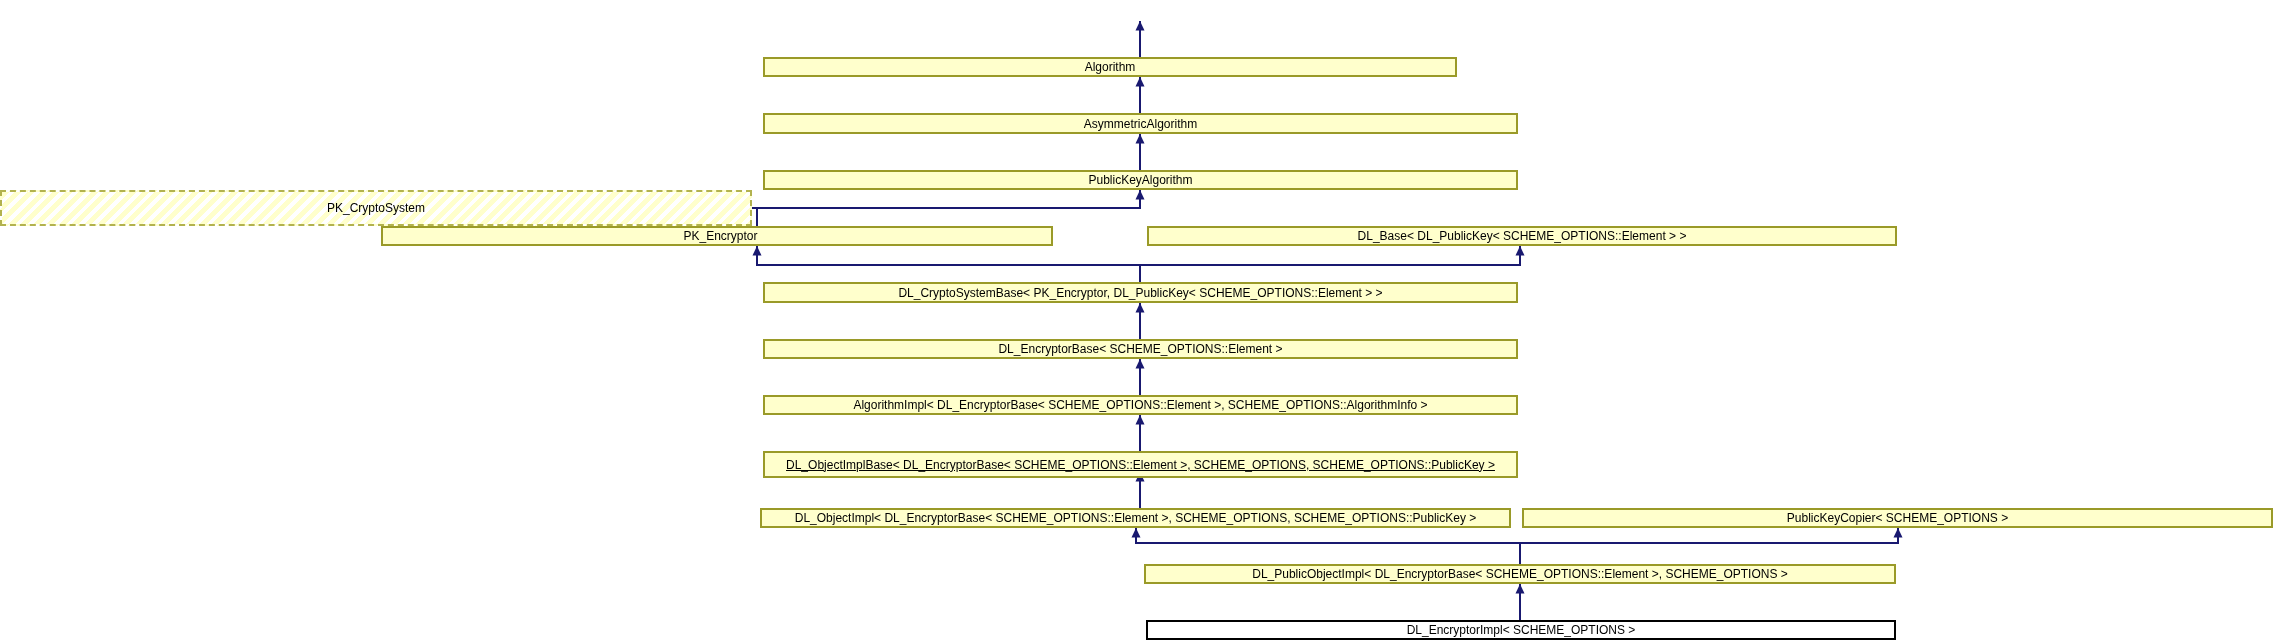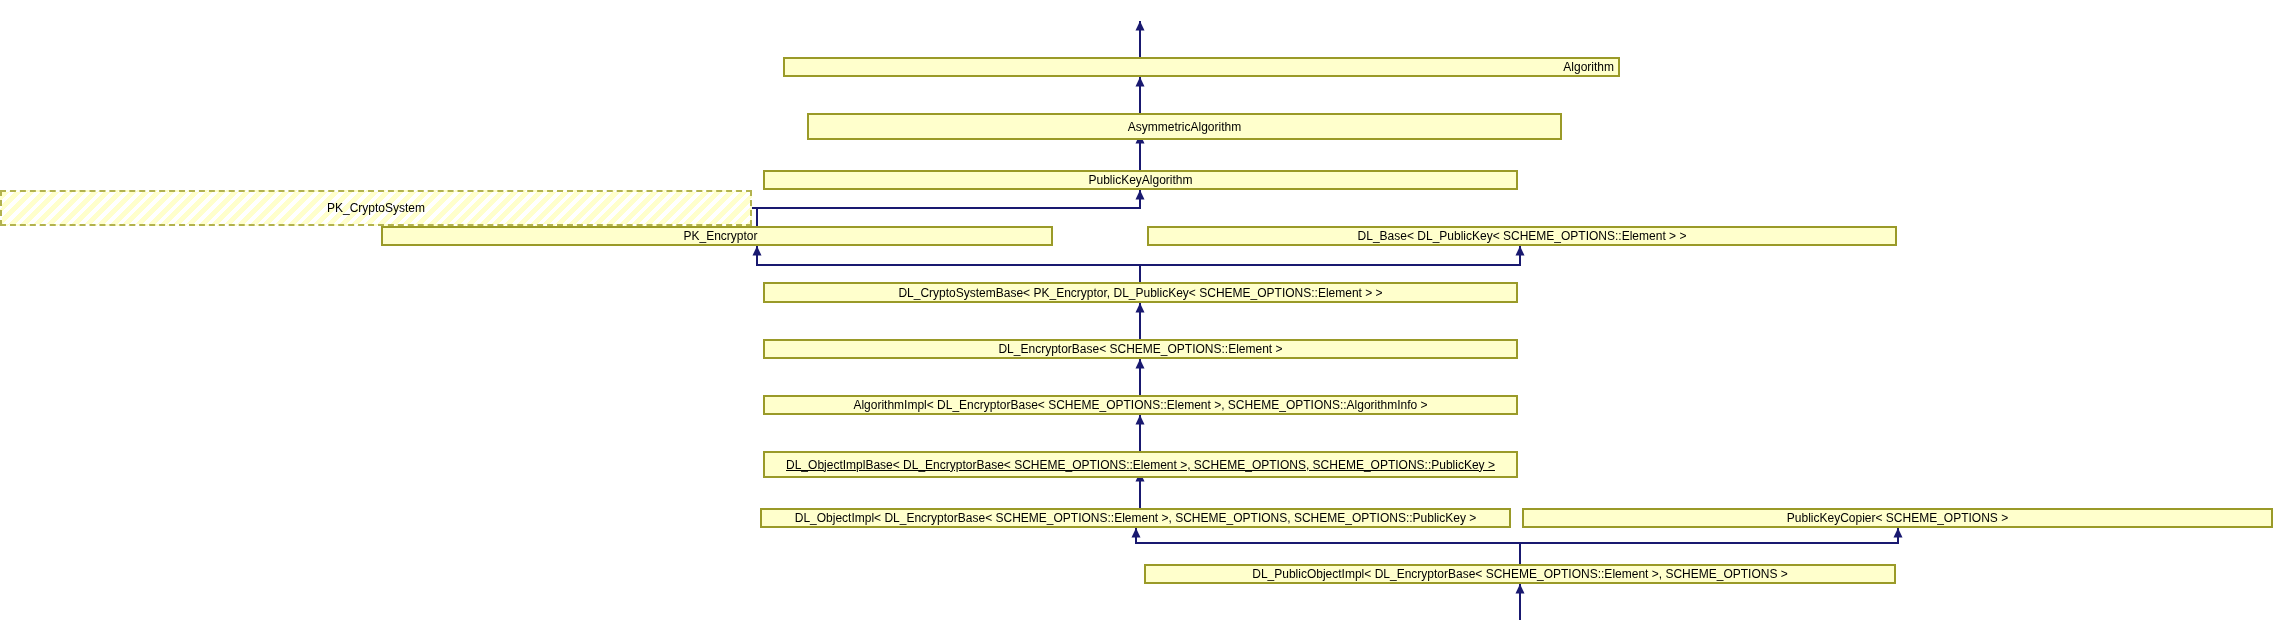--- a/index.html
+++ b/index.html
@@ -81,24 +81,24 @@
       <polyline points="1140,472 1140,508" fill="none" stroke="#191970" stroke-width="2"></polyline>
       <path d="M 1140 472 l -4.5 9.5 l 9 0 z" fill="#191970"></path>
       <polyline points="1136,528 1136,543 1520,543 1520,564" fill="none" stroke="#191970" stroke-width="2"></polyline>
       <path d="M 1136 528 l -4.5 9.5 l 9 0 z" fill="#191970"></path>
       <polyline points="1898,528 1898,543 1520,543 1520,564" fill="none" stroke="#191970" stroke-width="2"></polyline>
       <path d="M 1898 528 l -4.5 9.5 l 9 0 z" fill="#191970"></path>
       <polyline points="1520,584 1520,620" fill="none" stroke="#191970" stroke-width="2"></polyline>
       <path d="M 1520 584 l -4.5 9.5 l 9 0 z" fill="#191970"></path>
     </svg>
 
-    <div class="node normal" style="left: 783px; top: 57px; width: 837px; height: 20px; justify-content: flex-end;">
+    <div class="node normal" style="left: 763px; top: 57px; width: 694px; height: 20px;">
       <span class="node-label">Algorithm</span>
     </div>
-    <div class="node normal" style="left: 807px; top: 113px; width: 755px; height: 27px;">
+    <div class="node normal" style="left: 763px; top: 113px; width: 755px; height: 21px;">
       <span class="node-label">AsymmetricAlgorithm</span>
     </div>
     <div class="node dashed-hatched" style="left: 0px; top: 170px; width: 752px; height: 36px; margin-top: 20px;">
       <span class="node-label">PK_CryptoSystem</span>
     </div>
     <div class="node normal" style="left: 763px; top: 170px; width: 755px; height: 20px;">
       <span class="node-label">PublicKeyAlgorithm</span>
     </div>
     <div class="node normal" style="left: 381px; top: 226px; width: 672px; height: 20px; padding-left: 7px;">
       <span class="node-label">PK_Encryptor</span>
@@ -120,13 +120,16 @@
     </div>
     <div class="node normal" style="left: 760px; top: 508px; width: 751px; height: 20px;">
       <span class="node-label">DL_ObjectImpl&lt; DL_EncryptorBase&lt; SCHEME_OPTIONS::Element &gt;, SCHEME_OPTIONS, SCHEME_OPTIONS::PublicKey &gt;</span>
     </div>
     <div class="node normal" style="left: 1144px; top: 564px; width: 752px; height: 20px;">
       <span class="node-label">DL_PublicObjectImpl&lt; DL_EncryptorBase&lt; SCHEME_OPTIONS::Element &gt;, SCHEME_OPTIONS &gt;</span>
     </div>
     <div class="node normal" style="left: 1522px; top: 508px; width: 751px; height: 20px;">
       <span class="node-label">PublicKeyCopier&lt; SCHEME_OPTIONS &gt;</span>
     </div>
+    <div class="node current" style="left: 1146px; top: 620px; width: 750px; height: 20px;">
+      <span class="node-label">DL_EncryptorImpl&lt; SCHEME_OPTIONS &gt;</span>
+    </div>
   </div>
 
 </body></html>

